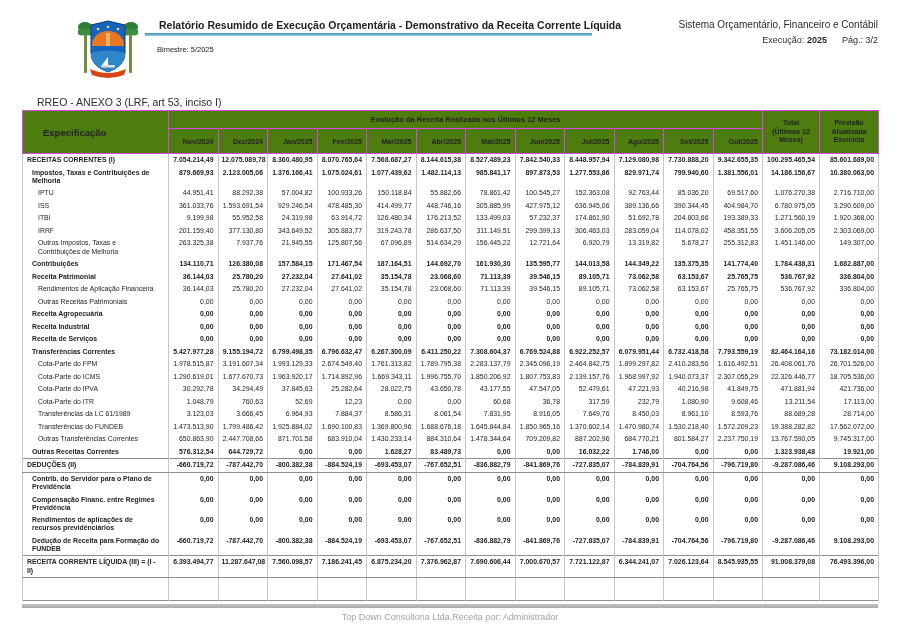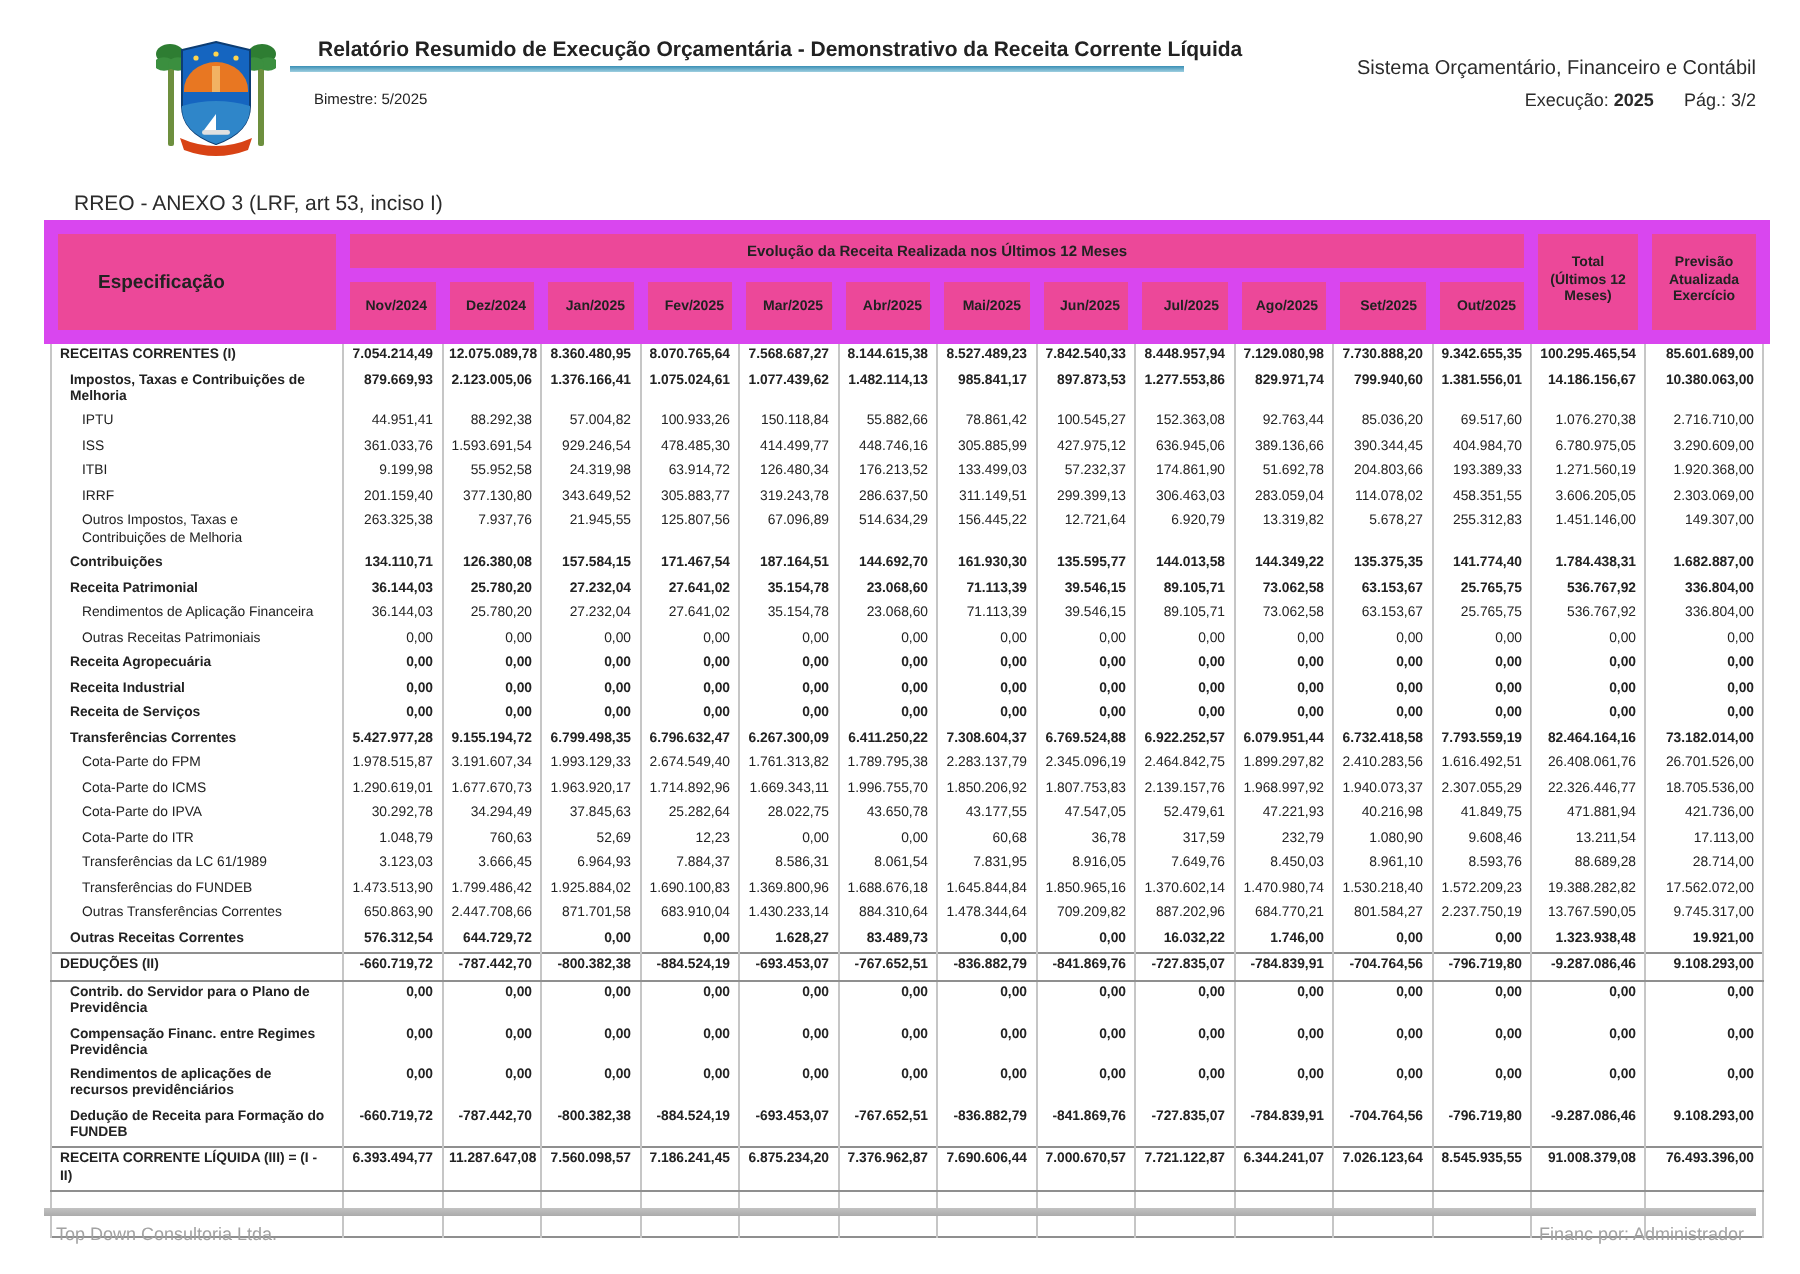--- a/index.html
+++ b/index.html
@@ -10,39 +10,39 @@
   }
   
   .hdr{position:absolute;top:15px;left:78px;right:22px;height:80px;}
   .logo{position:absolute;left:0;top:0;width:60px;height:64px;}
   .title-block{margin-left:67px;}
   .municipality{font-size:12.5px;color:#2b2b2b;letter-spacing:.2px;}
   .report-title{font-size:10.5px;font-weight:bold;margin-top:4px;color:#222;padding-left:14px;}
   .accent-underline{height:3px;width:447px;margin-top:2px;
     background:linear-gradient(#3a8fb5,#9fcfe0);}
   .bimester{font-size:7.5px;font-weight:normal;margin-top:9px;color:#222;padding-left:12px;}
-  .hdr-right{position:absolute;right:0;top:14px;text-align:right;}
+  .hdr-right{position:absolute;right:0;top:4px;text-align:right;}
   .hdr-right .sys{font-size:10px;color:#2b2b2b;}
   .hdr-right .meta{font-size:9px;margin-top:5px;color:#2b2b2b;}
   .hdr-right .meta b{font-weight:bold;margin-top:29px;}
   .hdr-right .meta .gap{display:inline-block;width:10px;}
   
   .section-title{position:absolute;top:96px;left:23px;font-size:10.5px;color:#2b2b2b;margin-left:14px;}
   
   table.rpt{
     position:absolute;top:110px;left:22px;width:856px;
     border-collapse:collapse;table-layout:fixed;
     border:1px solid #8f8f8f;
   }
   col.c-spec{width:146px;}
   col.c-m{width:49.5px;}
   col.c-tot{width:57px;}
   col.c-prev{width:59px;}
   th{
-    background:#ec4899;border:7px solid #d946ef;color:#222;
+    background:#4d7c0f;border:1px solid #d946ef;color:#222;
     font-size:7px;font-weight:bold;padding:2px 3px;vertical-align:middle;
   }
   th.spec{font-size:9.5px;text-align:left;padding-left:20px;}
   th.evo{font-size:7.5px;text-align:center;height:13px;}
   th.month{text-align:right;height:20px;padding-right:4px;}
   th.wrap3{white-space:pre-line;text-align:center;line-height:1.25;}
   td{
     border-left:1px solid #c6c6c6;border-right:1px solid #c6c6c6;
     font-size:6.9px;line-height:1.18;padding:2.2px 3px;vertical-align:top;color:#222;
   }
@@ -51,21 +51,21 @@
   td.i0{padding-left:4px;}
   td.i1{padding-left:9px;}
   td.i2{padding-left:15px;}
   .b{font-weight:bold;}
   tr.rule td{border-top:1px solid #8f8f8f;border-bottom:1px solid #8f8f8f;}
   tr.spacer td{height:18px;}
   
   .footer-divider{position:absolute;left:22px;right:22px;top:604px;height:4px;
     background:linear-gradient(#c2c2c2,#ababab);}
   .ftr{position:absolute;left:28px;right:28px;top:612px;
-    display:flex;justify-content:space-between;
+    display:flex;justify-content:center;
     font-size:9px;color:#a2a2a2;}
 </style>
 </head>
 <body>
 
 <div class="hdr">
   <div class="logo">
     <svg viewBox="0 0 60 64" width="60" height="64" aria-hidden="true">
 
       <rect x="6" y="16" width="3" height="42" rx="1" fill="#6d8f3e"></rect>
@@ -663,14 +663,14 @@
         <td class="num"></td>
         <td class="num"></td>
         <td class="num"></td>
       </tr>
     </tbody>
 </table>
 
 <div class="footer-divider"></div>
 <div class="ftr">
   <span>Top Down Consultoria Ltda.</span>
-  <span>Financ por: Administrador</span>
+  <span>Receita por: Administrador</span>
 </div>
 
 </body></html>

